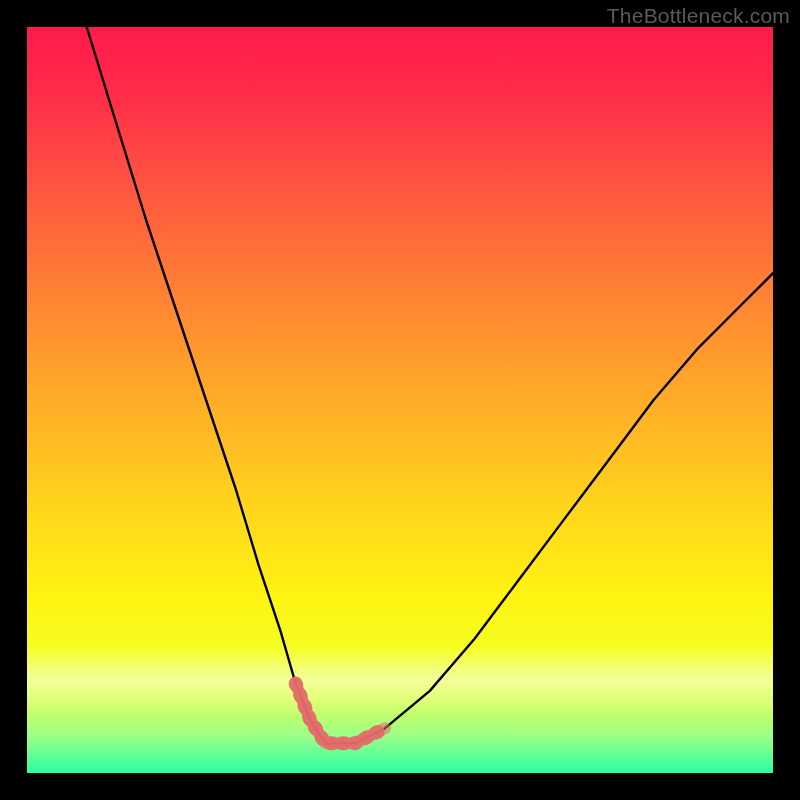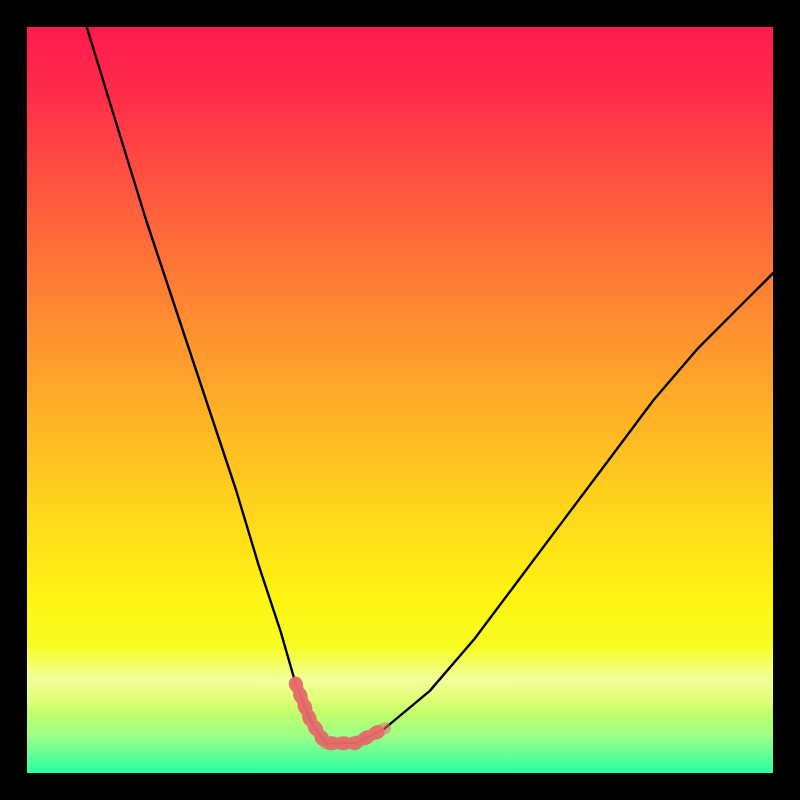--- a/index.html
+++ b/index.html
@@ -83,13 +83,14 @@
       <g id="curve-group">
           <path d="M59.7 0.0 L89.5 97.0 L119.4 194.0 L149.2 283.5 L179.0 373.0 L208.9 462.5 L231.3 537.1 L253.6 604.3 L268.6 656.5 L283.5 693.8 L298.4 716.2 L328.2 716.2 L358.1 701.2 L402.8 663.9 L447.6 611.7 L492.4 552.0 L537.1 492.4 L581.9 432.7 L626.6 373.0 L671.4 320.8 L716.2 276.0 L746.0 246.2" fill="none" stroke="#000000" stroke-width="2.4" stroke-linecap="round" stroke-linejoin="round"></path>
         </g>
       <g id="highlight-group">
           <path d="M268.6 656.5 L283.5 693.8 L298.4 716.2 L328.2 716.2 L358.1 701.2" fill="none" stroke="#e46a6a" stroke-width="12" stroke-linecap="round" stroke-linejoin="round" opacity="0.55"></path>
           <path d="M268.6 656.5 L283.5 693.8 L298.4 716.2 L328.2 716.2 L358.1 701.2" fill="none" stroke="#e46a6a" stroke-width="14" stroke-linecap="round" stroke-linejoin="round" stroke-dasharray="2 10" opacity="0.92"></path>
         </g>
     </svg>
   </div>
 
+  <div class="watermark">TheBottleneck.com</div>
 </div>
 
 </body></html>

